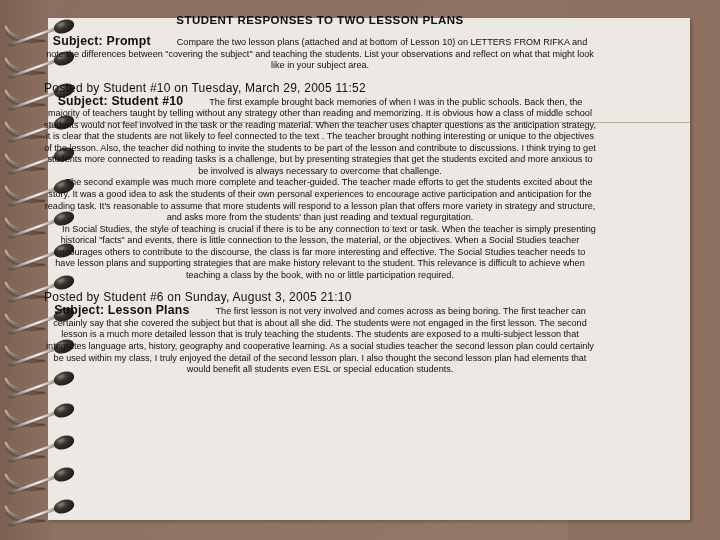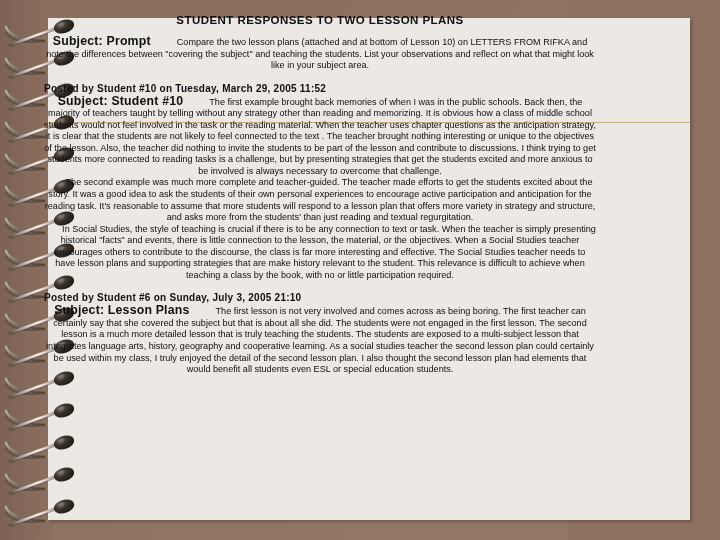--- a/index.html
+++ b/index.html
@@ -80,22 +80,22 @@
 
   .lead {
     font-size: 12.3px;
     font-weight: bold;
     letter-spacing: 0.2px;
   }
   .lead-gap { display: inline-block; width: 26px; }
   .indent { display: inline-block; width: 18px; }
 
   .posted {
-    font-size: 10px;
-    font-weight: bold;
+    font-size: 12px;
+    font-weight: normal;
     letter-spacing: 0.25px;
     line-height: 15px;
     margin: 9px 0 0 0;
   }
 
   .divider {
     position: absolute;
     left: 48px;
     top: 122px;
     width: 642px;
@@ -173,18 +173,18 @@
     </div>
 
     <div class="block">
       <p class="posted">Posted by Student #10 on Tuesday, March 29, 2005 11:52</p>
       <p class="para"><span class="lead">Subject: Student #10</span><span class="lead-gap"></span><span>The first example brought back memories of when I was in the public schools. Back then, the majority of teachers taught by telling without any strategy other than reading and memorizing. It is obvious how a class of middle school students would not feel involved in the task or the reading material. When the teacher uses chapter questions as the anticipation strategy, it is clear that the students are not likely to feel connected to the text . The teacher brought nothing interesting or unique to the objectives of the lesson. Also, the teacher did nothing to invite the students to be part of the lesson and contribute to discussions. I think trying to get students more connected to reading tasks is a challenge, but by presenting strategies that get the students excited and more anxious to be involved is always necessary to overcome that challenge.</span></p>
       <p class="para"><span class="indent"></span><span>The second example was much more complete and teacher-guided. The teacher made efforts to get the students excited about the story. It was a good idea to ask the students of their own personal experiences to encourage active participation and anticipation for the reading task. It's reasonable to assume that more students will respond to a lesson plan that offers more variety in strategy and structure, and asks more from the students' than just reading and textual regurgitation.</span></p>
       <p class="para"><span class="indent"></span><span>In Social Studies, the style of teaching is crucial if there is to be any connection to text or task. When the teacher is simply presenting historical "facts" and events, there is little connection to the lesson, the material, or the objectives. When a Social Studies teacher encourages others to contribute to the discourse, the class is far more interesting and effective. The Social Studies teacher needs to have lesson plans and supporting strategies that are make history relevant to the student. This relevance is difficult to achieve when teaching a class by the book, with no or little participation required.</span></p>
     </div>
 
     <div class="block">
-      <p class="posted">Posted by Student #6 on Sunday, July 3, 2005 21:10</p>
+      <p class="posted">Posted by Student #6 on Sunday, August 3, 2005 21:10</p>
       <p class="para"><span class="lead">Subject: Lesson Plans</span><span class="lead-gap"></span><span>The first lesson is not very involved and comes across as being boring. The first teacher can certainly say that she covered the subject but that is about all she did. The students were not engaged in the first lesson. The second lesson is a much more detailed lesson that is truly teaching the students. The students are exposed to a multi-subject lesson that integrates language arts, history, geography and cooperative learning. As a social studies teacher the second lesson plan could certainly be used within my class, I truly enjoyed the detail of the second lesson plan. I also thought the second lesson plan had elements that would benefit all students even ESL or special education students.</span></p>
     </div>
 
   </div>
 </div>
 
 </body></html>

